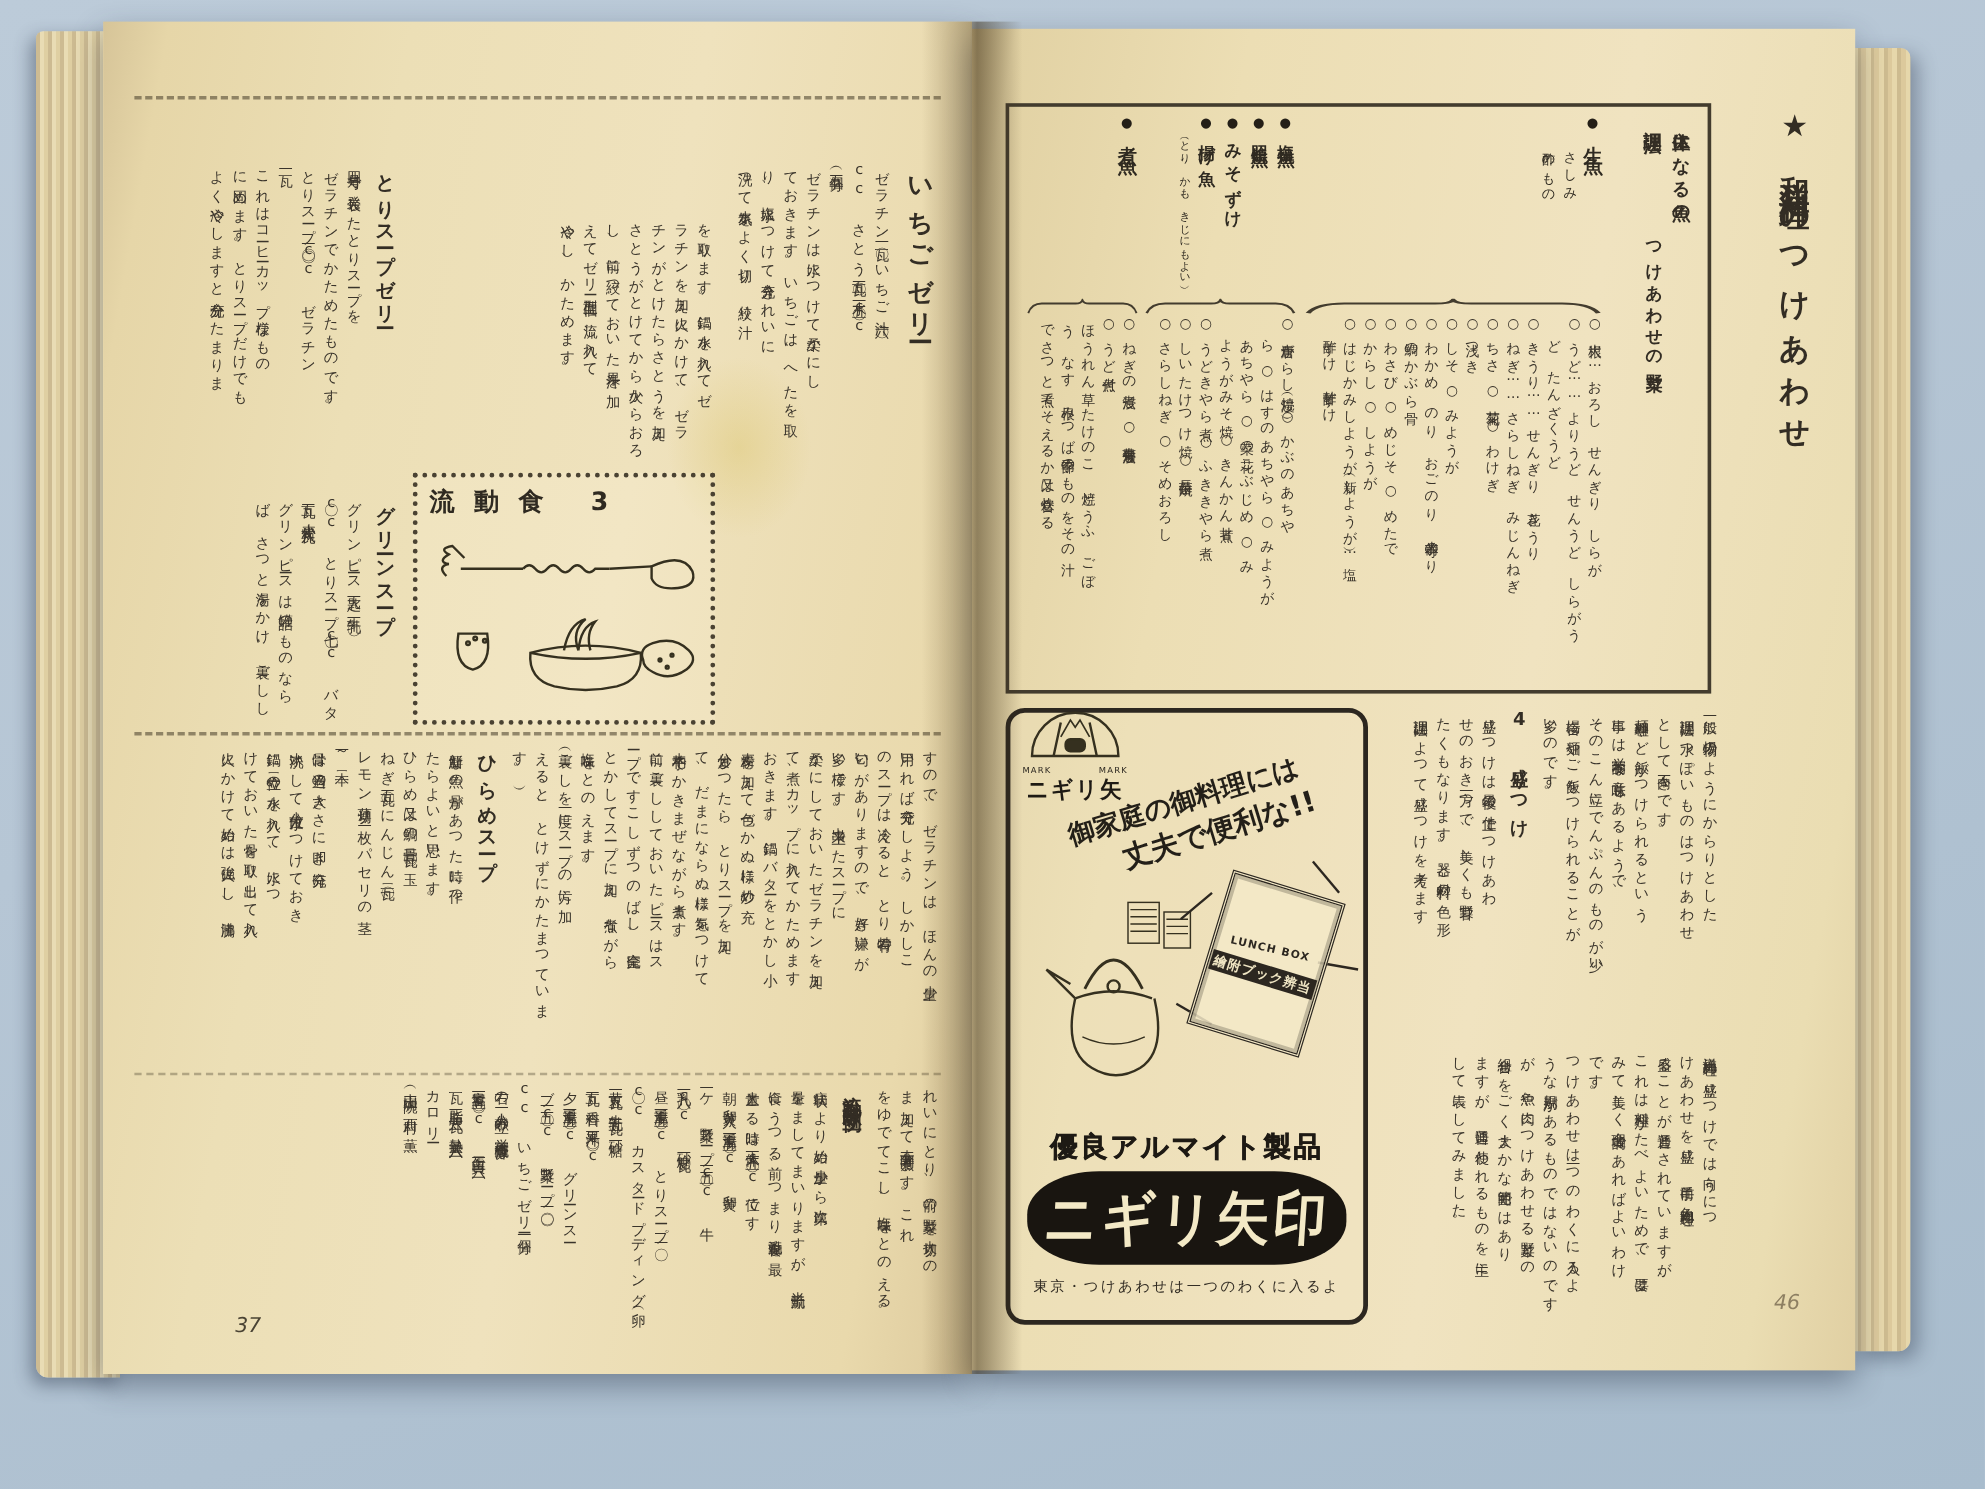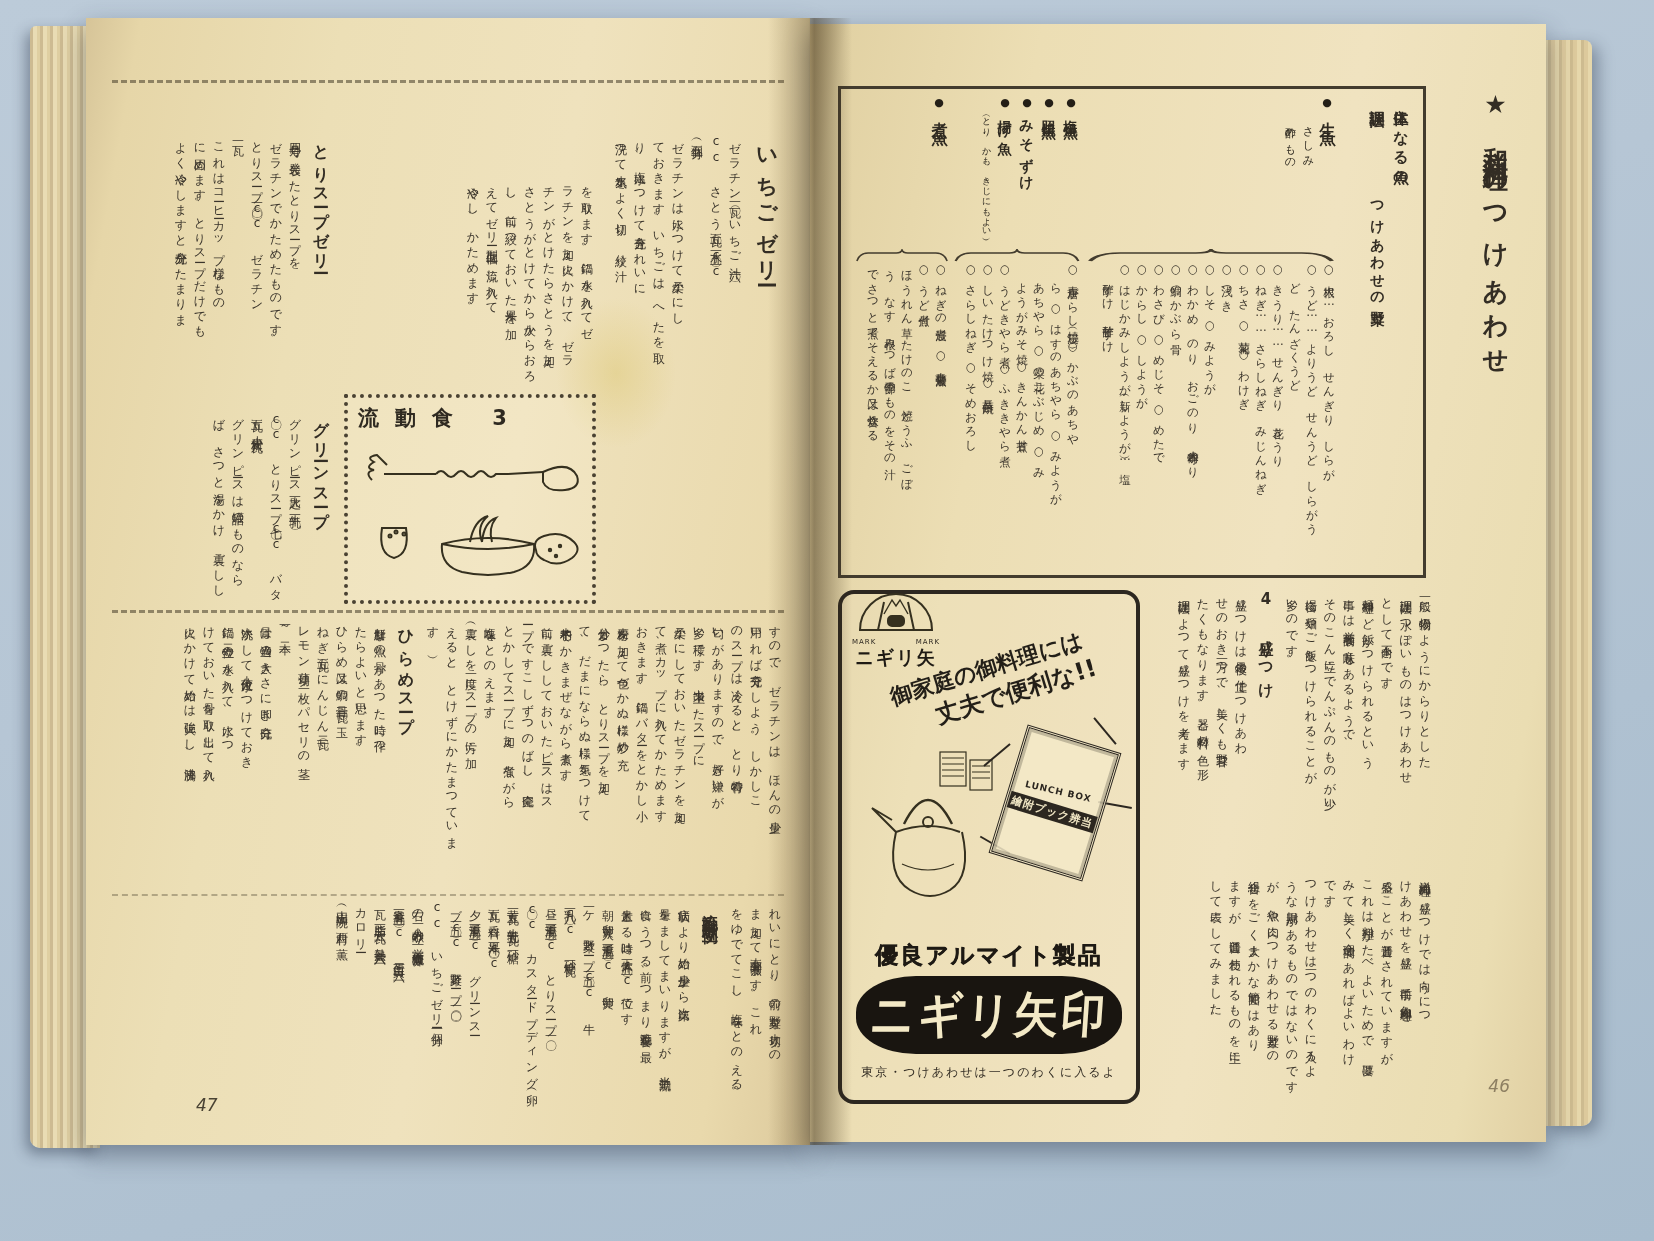--- a/index.html
+++ b/index.html
@@ -48,21 +48,21 @@
   .sec-tori{height:268px;display:flex;flex-direction:row-reverse;}
   .sec-tori .vhead,.sec-green .vhead{font-size:16px;line-height:26px;letter-spacing:3px;margin-left:4px;}
   .sec-green{height:190px;display:flex;flex-direction:row-reverse;margin-top:8px;}
   .bottom-band{position:absolute;left:26px;top:600px;width:672px;height:528px;}
   .bb-row{display:flex;flex-direction:row-reverse;}
   .bb-upper{height:266px;}
   .bb-lower{height:250px;margin-top:10px;border-top:2px dashed rgba(70,60,40,.35);padding-top:4px;}
   .bb-row .vhead{font-size:16px;line-height:26px;letter-spacing:3px;margin:0 4px;}
   .page-num{position:absolute;font-size:17px;font-style:italic;color:#4a4334;}
   .pn-left{left:110px;bottom:30px;}
-  .pn-right{right:36px;bottom:46px;color:#8d7f62;margin-top:14px;}
+  .pn-right{right:46px;bottom:46px;color:#8d7f62;margin-top:14px;}
   
   .rp-title{position:absolute;right:34px;top:66px;writing-mode:vertical-rl;text-orientation:upright;
             font-size:25px;font-weight:bold;letter-spacing:7px;color:#332d24;}
   .fish-box{position:absolute;left:28px;top:62px;width:588px;height:492px;border:3px solid #433c2e;
             padding:8px 10px;display:flex;flex-direction:row-reverse;gap:4px;box-sizing:border-box;}
   .tbl-hdr-zone{width:72px;flex:none;display:flex;flex-direction:column;align-items:flex-end;}
   .tbl-hdr{display:flex;flex-direction:row-reverse;}
   .tbl-hdr .vhead{font-size:15px;line-height:24px;letter-spacing:2px;}
   .tbl-subhdr{writing-mode:vertical-rl;text-orientation:upright;font-weight:bold;font-size:14px;
               letter-spacing:2px;margin-top:12px;margin-right:26px;color:#332d24;}
@@ -267,21 +267,21 @@
             <div class="vcol">cc　いちごゼリー一個分</div>
             <div class="vcol">右の一人分献立の栄養価概算は</div>
             <div class="vcol">容量一五〇〇cc　蛋白質一六・三</div>
             <div class="vcol">瓦　脂肪一六・三瓦　熱量六八三</div>
             <div class="vcol">カロリー</div>
             <div class="vcol">（山王病院）　西村　薫</div>
           </div>
       </div>
     </div>
 
-    <div class="page-num pn-left">47</div>
+    <div class="page-num pn-left">37</div>
   </div>
 
   <div class="page page-right">
     <div class="rp-title">★和洋料理のつけあわせ</div>
 
     <div class="fish-box">
       <div class="tbl-hdr-zone">
         <div class="tbl-hdr">
           <div class="vhead">主体になる魚の</div>
           <div class="vhead">調理法</div>

